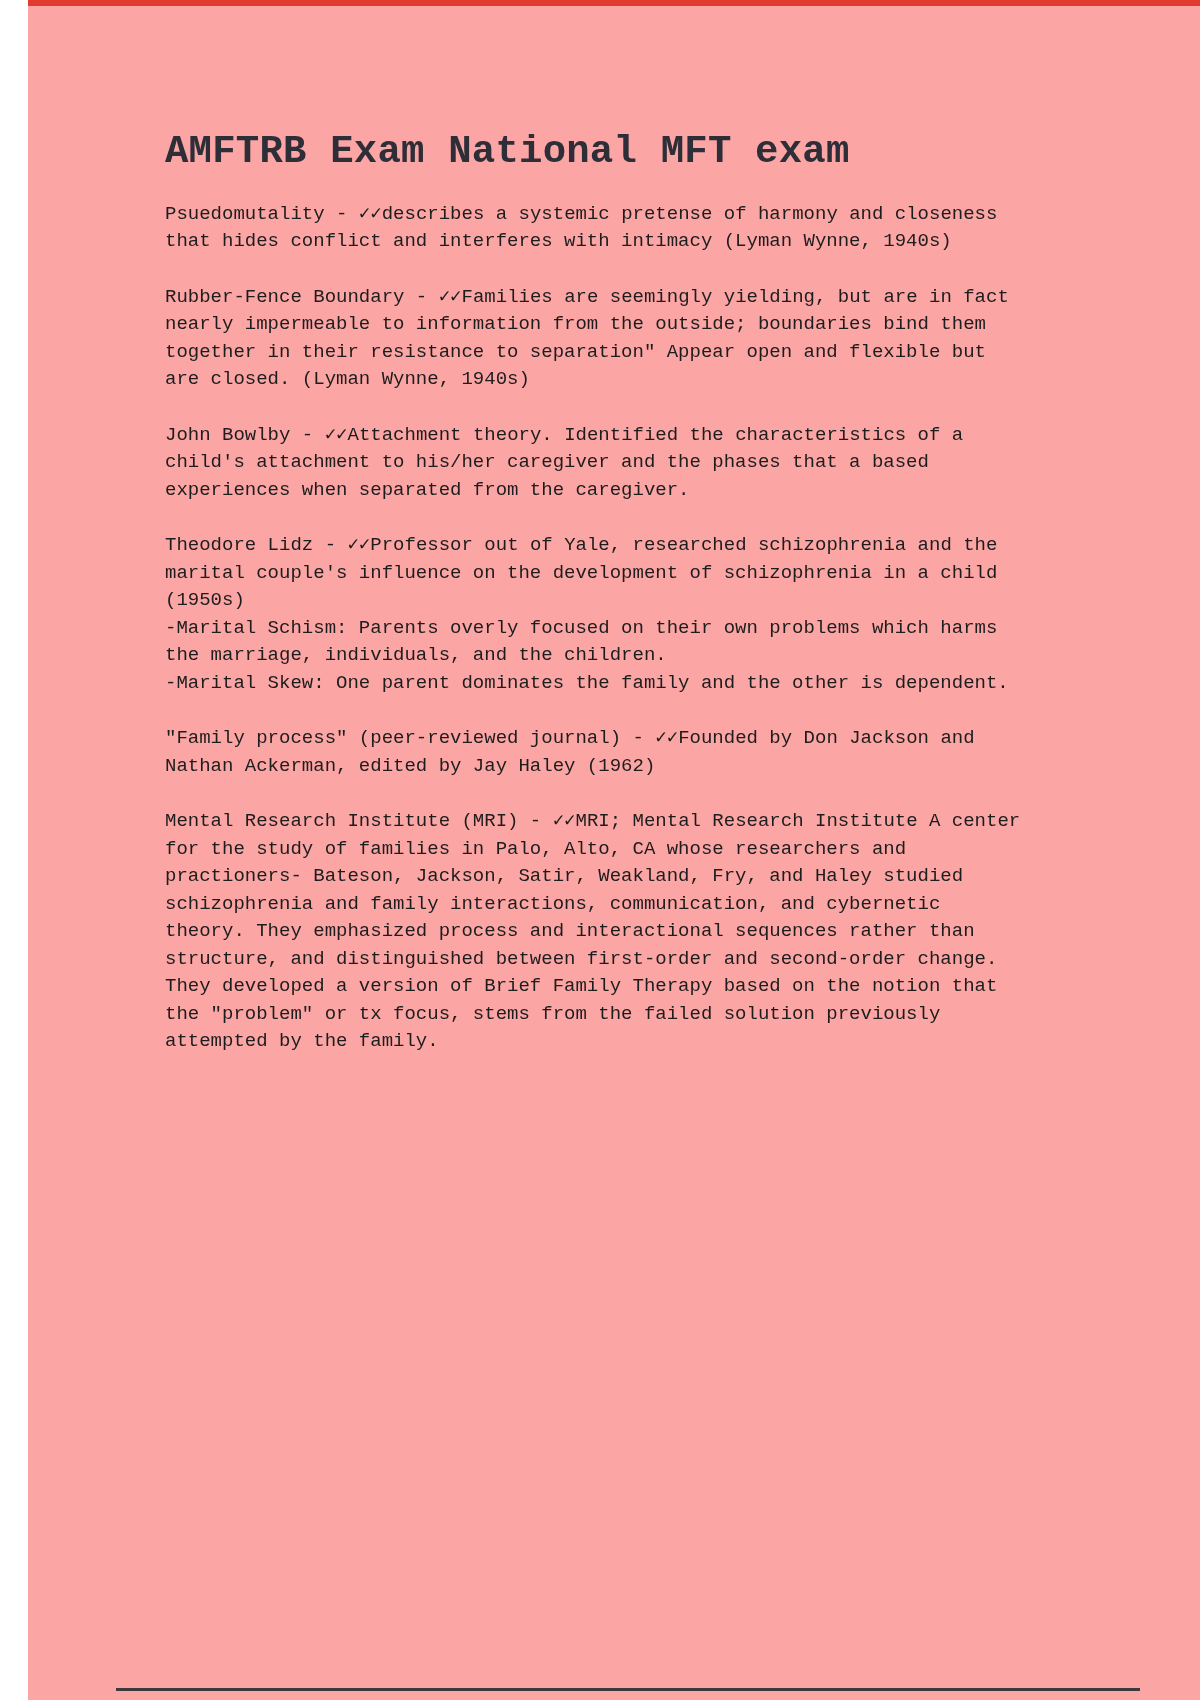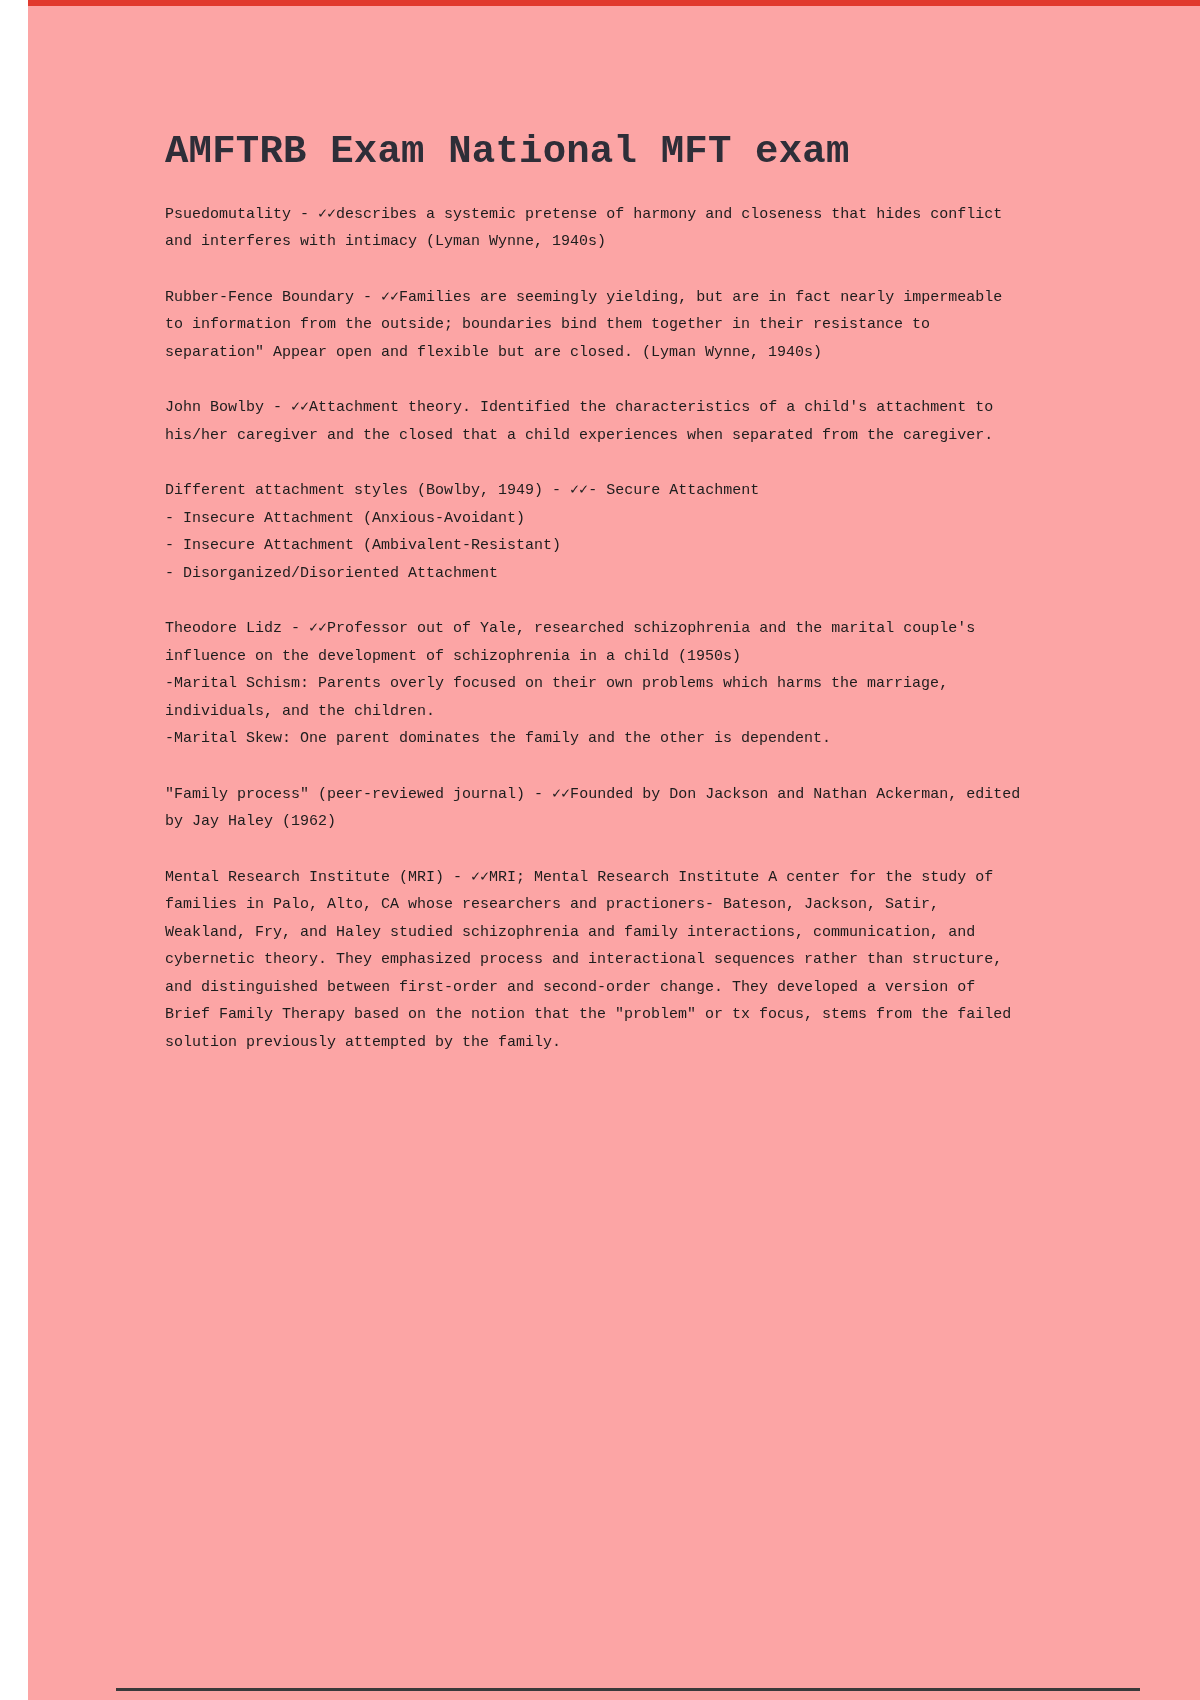--- a/index.html
+++ b/index.html
@@ -40,43 +40,39 @@
   }
   .doc-title {
     font-size: 39px;
     font-weight: 700;
     color: #2e2e38;
     letter-spacing: 0.2px;
     margin: 0 0 26px 0;
     line-height: 1.15;
   }
   .paragraph {
-    font-size: 15px;
+    font-size: 19px;
     line-height: 27.5px;
     color: #1d1d1d;
     margin: 0 0 28px 0;
     white-space: pre-wrap;
   }
 </style>
 </head>
 <body>
 
 <div class="page">
   <div class="top-bar"></div>
 
   <div class="content">
     <h1 class="doc-title">AMFTRB Exam National MFT exam</h1>
 
     <div class="paragraph">Psuedomutality - ✓✓describes a systemic pretense of harmony and closeness that hides conflict and interferes with intimacy (Lyman Wynne, 1940s)</div>
     <div class="paragraph">Rubber-Fence Boundary - ✓✓Families are seemingly yielding, but are in fact nearly impermeable to information from the outside; boundaries bind them together in their resistance to separation" Appear open and flexible but are closed. (Lyman Wynne, 1940s)</div>
-    <div class="paragraph">John Bowlby - ✓✓Attachment theory. Identified the characteristics of a child's attachment to his/her caregiver and the closed that a child experiences when separated from the caregiver.</div>
-    <div class="paragraph">Different attachment styles (Bowlby, 1949) - ✓✓- Secure Attachment
-- Insecure Attachment (Anxious-Avoidant)
-- Insecure Attachment (Ambivalent-Resistant)
-- Disorganized/Disoriented Attachment</div>
+    <div class="paragraph">John Bowlby - ✓✓Attachment theory. Identified the characteristics of a child's attachment to his/her caregiver and the phases that a based experiences when separated from the caregiver.</div>
     <div class="paragraph">Theodore Lidz - ✓✓Professor out of Yale, researched schizophrenia and the marital couple's influence on the development of schizophrenia in a child (1950s)
 -Marital Schism: Parents overly focused on their own problems which harms the marriage, individuals, and the children.
 -Marital Skew: One parent dominates the family and the other is dependent.</div>
     <div class="paragraph">"Family process" (peer-reviewed journal) - ✓✓Founded by Don Jackson and Nathan Ackerman, edited by Jay Haley (1962)</div>
     <div class="paragraph">Mental Research Institute (MRI) - ✓✓MRI; Mental Research Institute A center for the study of families in Palo, Alto, CA whose researchers and practioners- Bateson, Jackson, Satir, Weakland, Fry, and Haley studied schizophrenia and family interactions, communication, and cybernetic theory. They emphasized process and interactional sequences rather than structure, and distinguished between first-order and second-order change. They developed a version of Brief Family Therapy based on the notion that the "problem" or tx focus, stems from the failed solution previously attempted by the family.</div>
   </div>
 
   <div class="bottom-rule"></div>
 </div>
 

